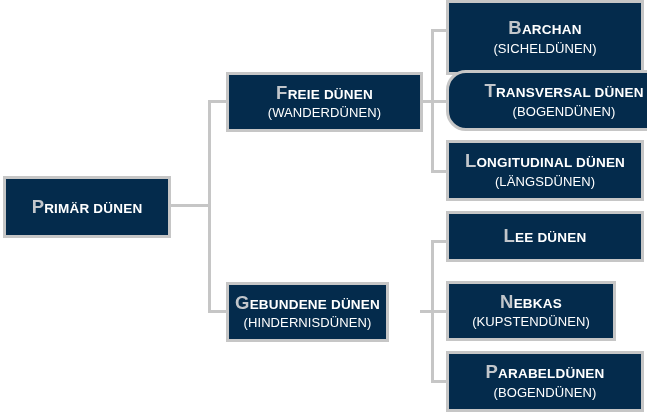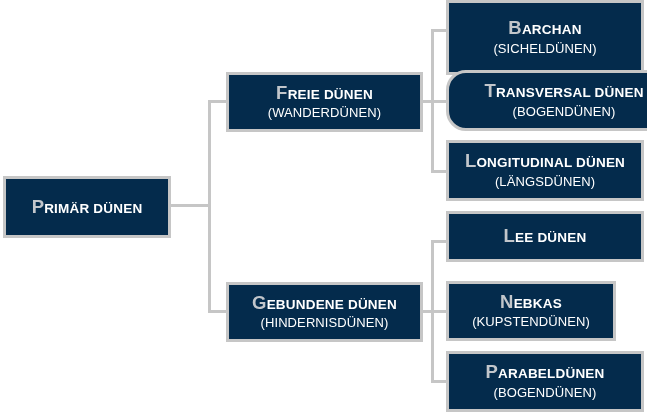--- a/index.html
+++ b/index.html
@@ -98,21 +98,21 @@
     </div>
   </div>
 
   <div class="node" style="left:226px; top:72px; width:197px; height:60px;">
     <div class="title">
       <span class="cap">F</span><span>REIE DÜNEN</span>
     </div>
     <div class="subtitle">(WANDERDÜNEN)</div>
   </div>
 
-  <div class="node" style="left:226px; top:282px; width:197px; height:60px;">
+  <div class="node" style="left:226px; top:282px; width:163px; height:60px;">
     <div class="title">
       <span class="cap">G</span><span>EBUNDENE DÜNEN</span>
     </div>
     <div class="subtitle">(HINDERNISDÜNEN)</div>
   </div>
 
   <div class="node" style="left:446px; top:0px; width:198px; height:75px;">
     <div class="title">
       <span class="cap">B</span><span>ARCHAN</span>
     </div>

